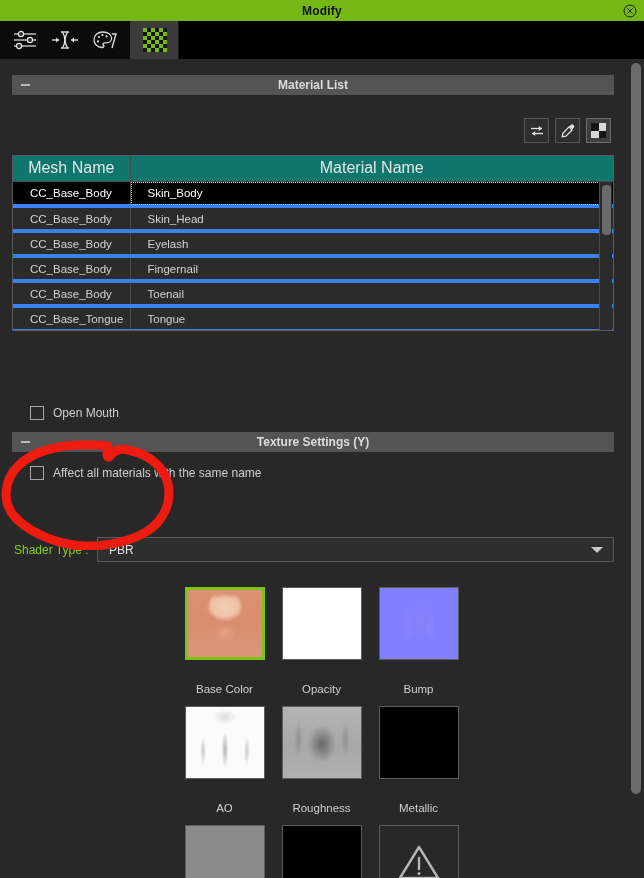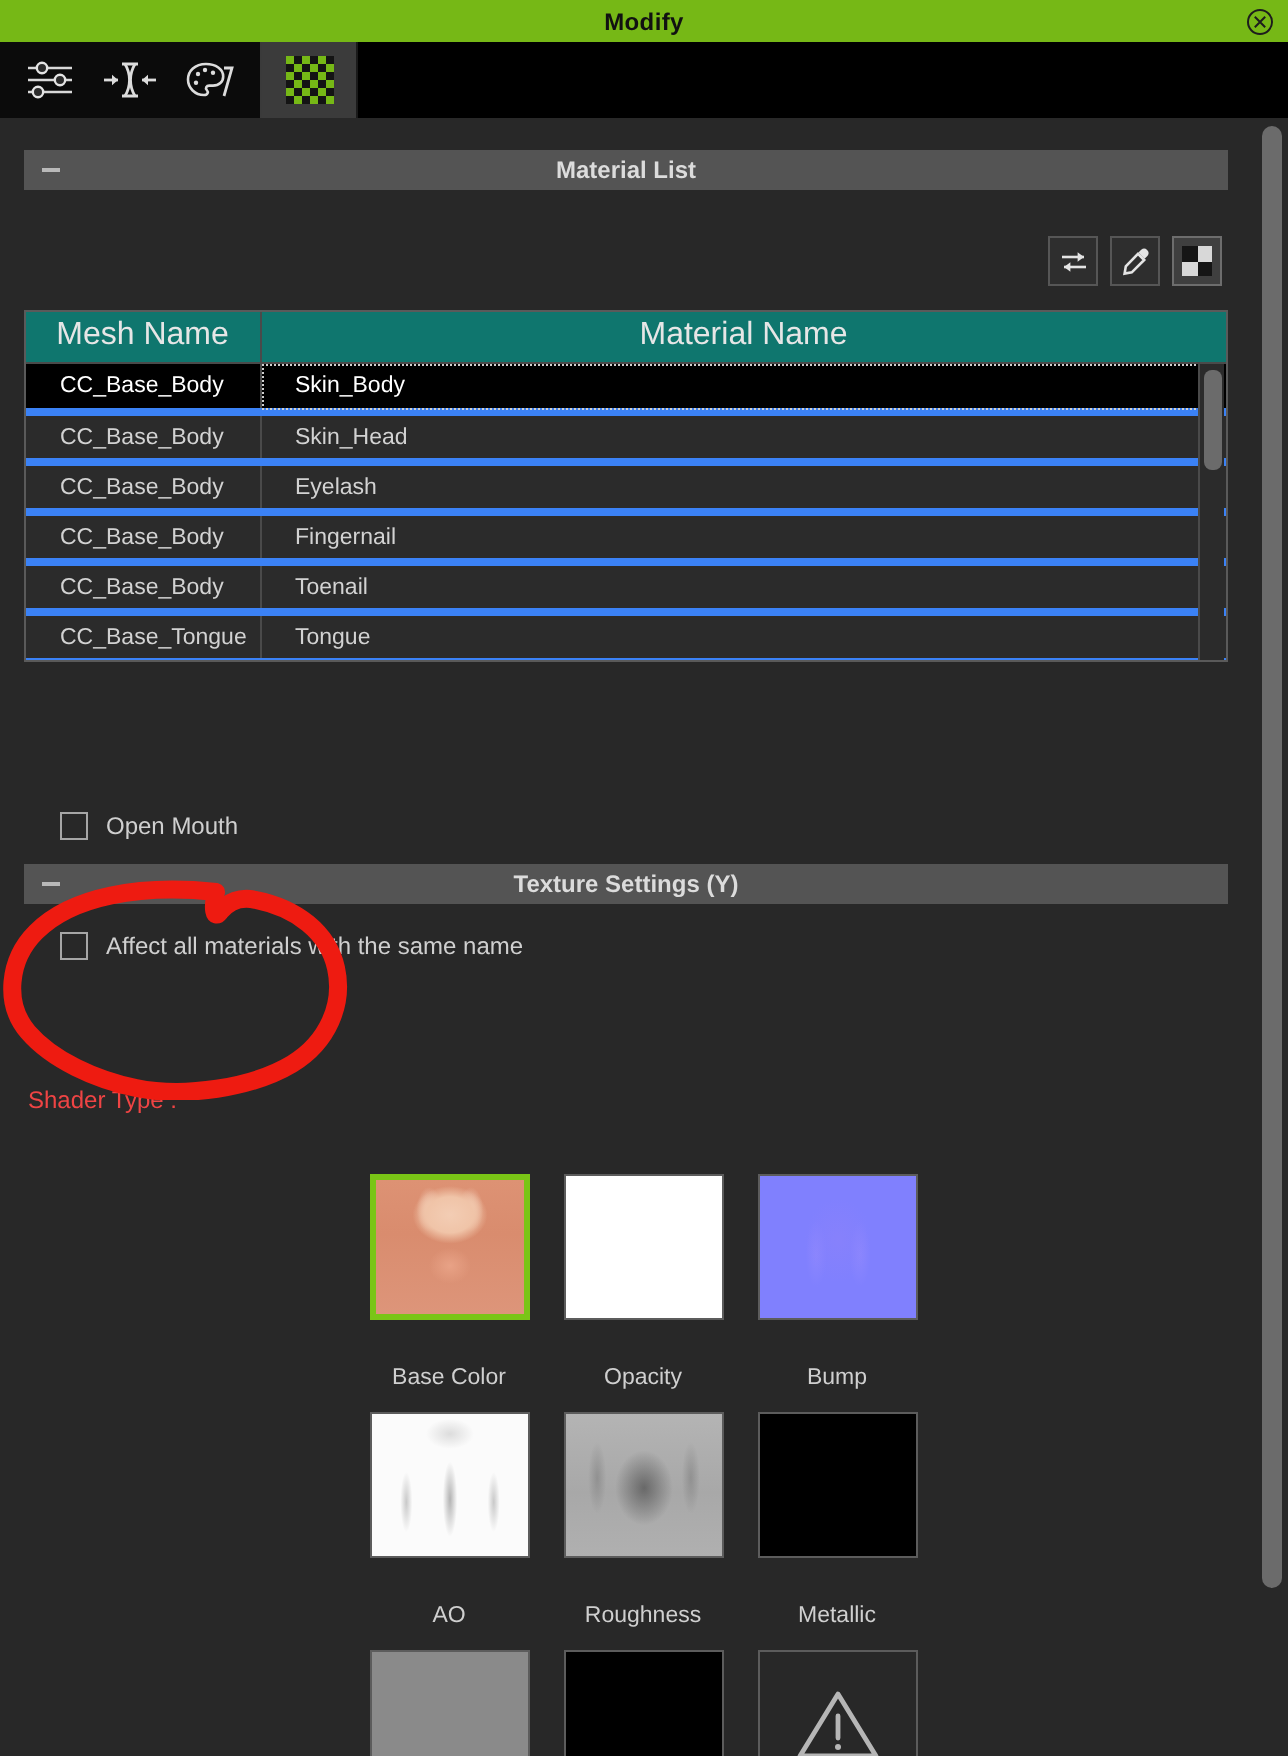--- a/index.html
+++ b/index.html
@@ -134,21 +134,21 @@
   .cbrow .lbl { color: #cfcfcf; font-size: 12px; }
   .cbrow.disabled .box { border-color: #4c4c4c; }
   .cbrow.disabled .lbl { color: #585858; }
   #cb-open   { top: 347px; }
   #cb-teeth  { top: 377px; }
   #cb-affect { top: 407px; }
 
   
   .shader-label {
     position: absolute; left: 14px; top: 484px;
-    color: #ef4444; font-size: 12px;
+    color: #84cc16; font-size: 12px;
   }
   .shader-select {
     position: absolute; left: 97px; top: 478px; width: 517px; height: 25px;
     border: 1px solid #5a5a5a; background: #2e2e2e;
     display: flex; align-items: center;
   }
   .shader-select .val {
     color: #e2e2e2; font-size: 12px; padding-left: 11px;
   }
   .shader-select .chev {
@@ -379,20 +379,24 @@
       <span class="box"></span>
       <span class="lbl">Affect all materials with the same name</span>
     </div>
 
     <div class="section-header" id="hdr-texture">
       <span class="minus"></span>
       <span>Texture Settings  (Y)</span>
     </div>
 
     <div class="shader-label">Shader Type :</div>
+    <div class="shader-select">
+      <span class="val">PBR</span>
+      <span class="chev"></span>
+    </div>
 
     <div class="tex-grid" id="texture-grid">
         <div class="tex-cell">
           <div class="tex-thumb sel">
             <div class="fill-base"></div>
           </div>
           <div class="tex-label">Base Color</div>
         </div>
         <div class="tex-cell">
           <div class="tex-thumb">

